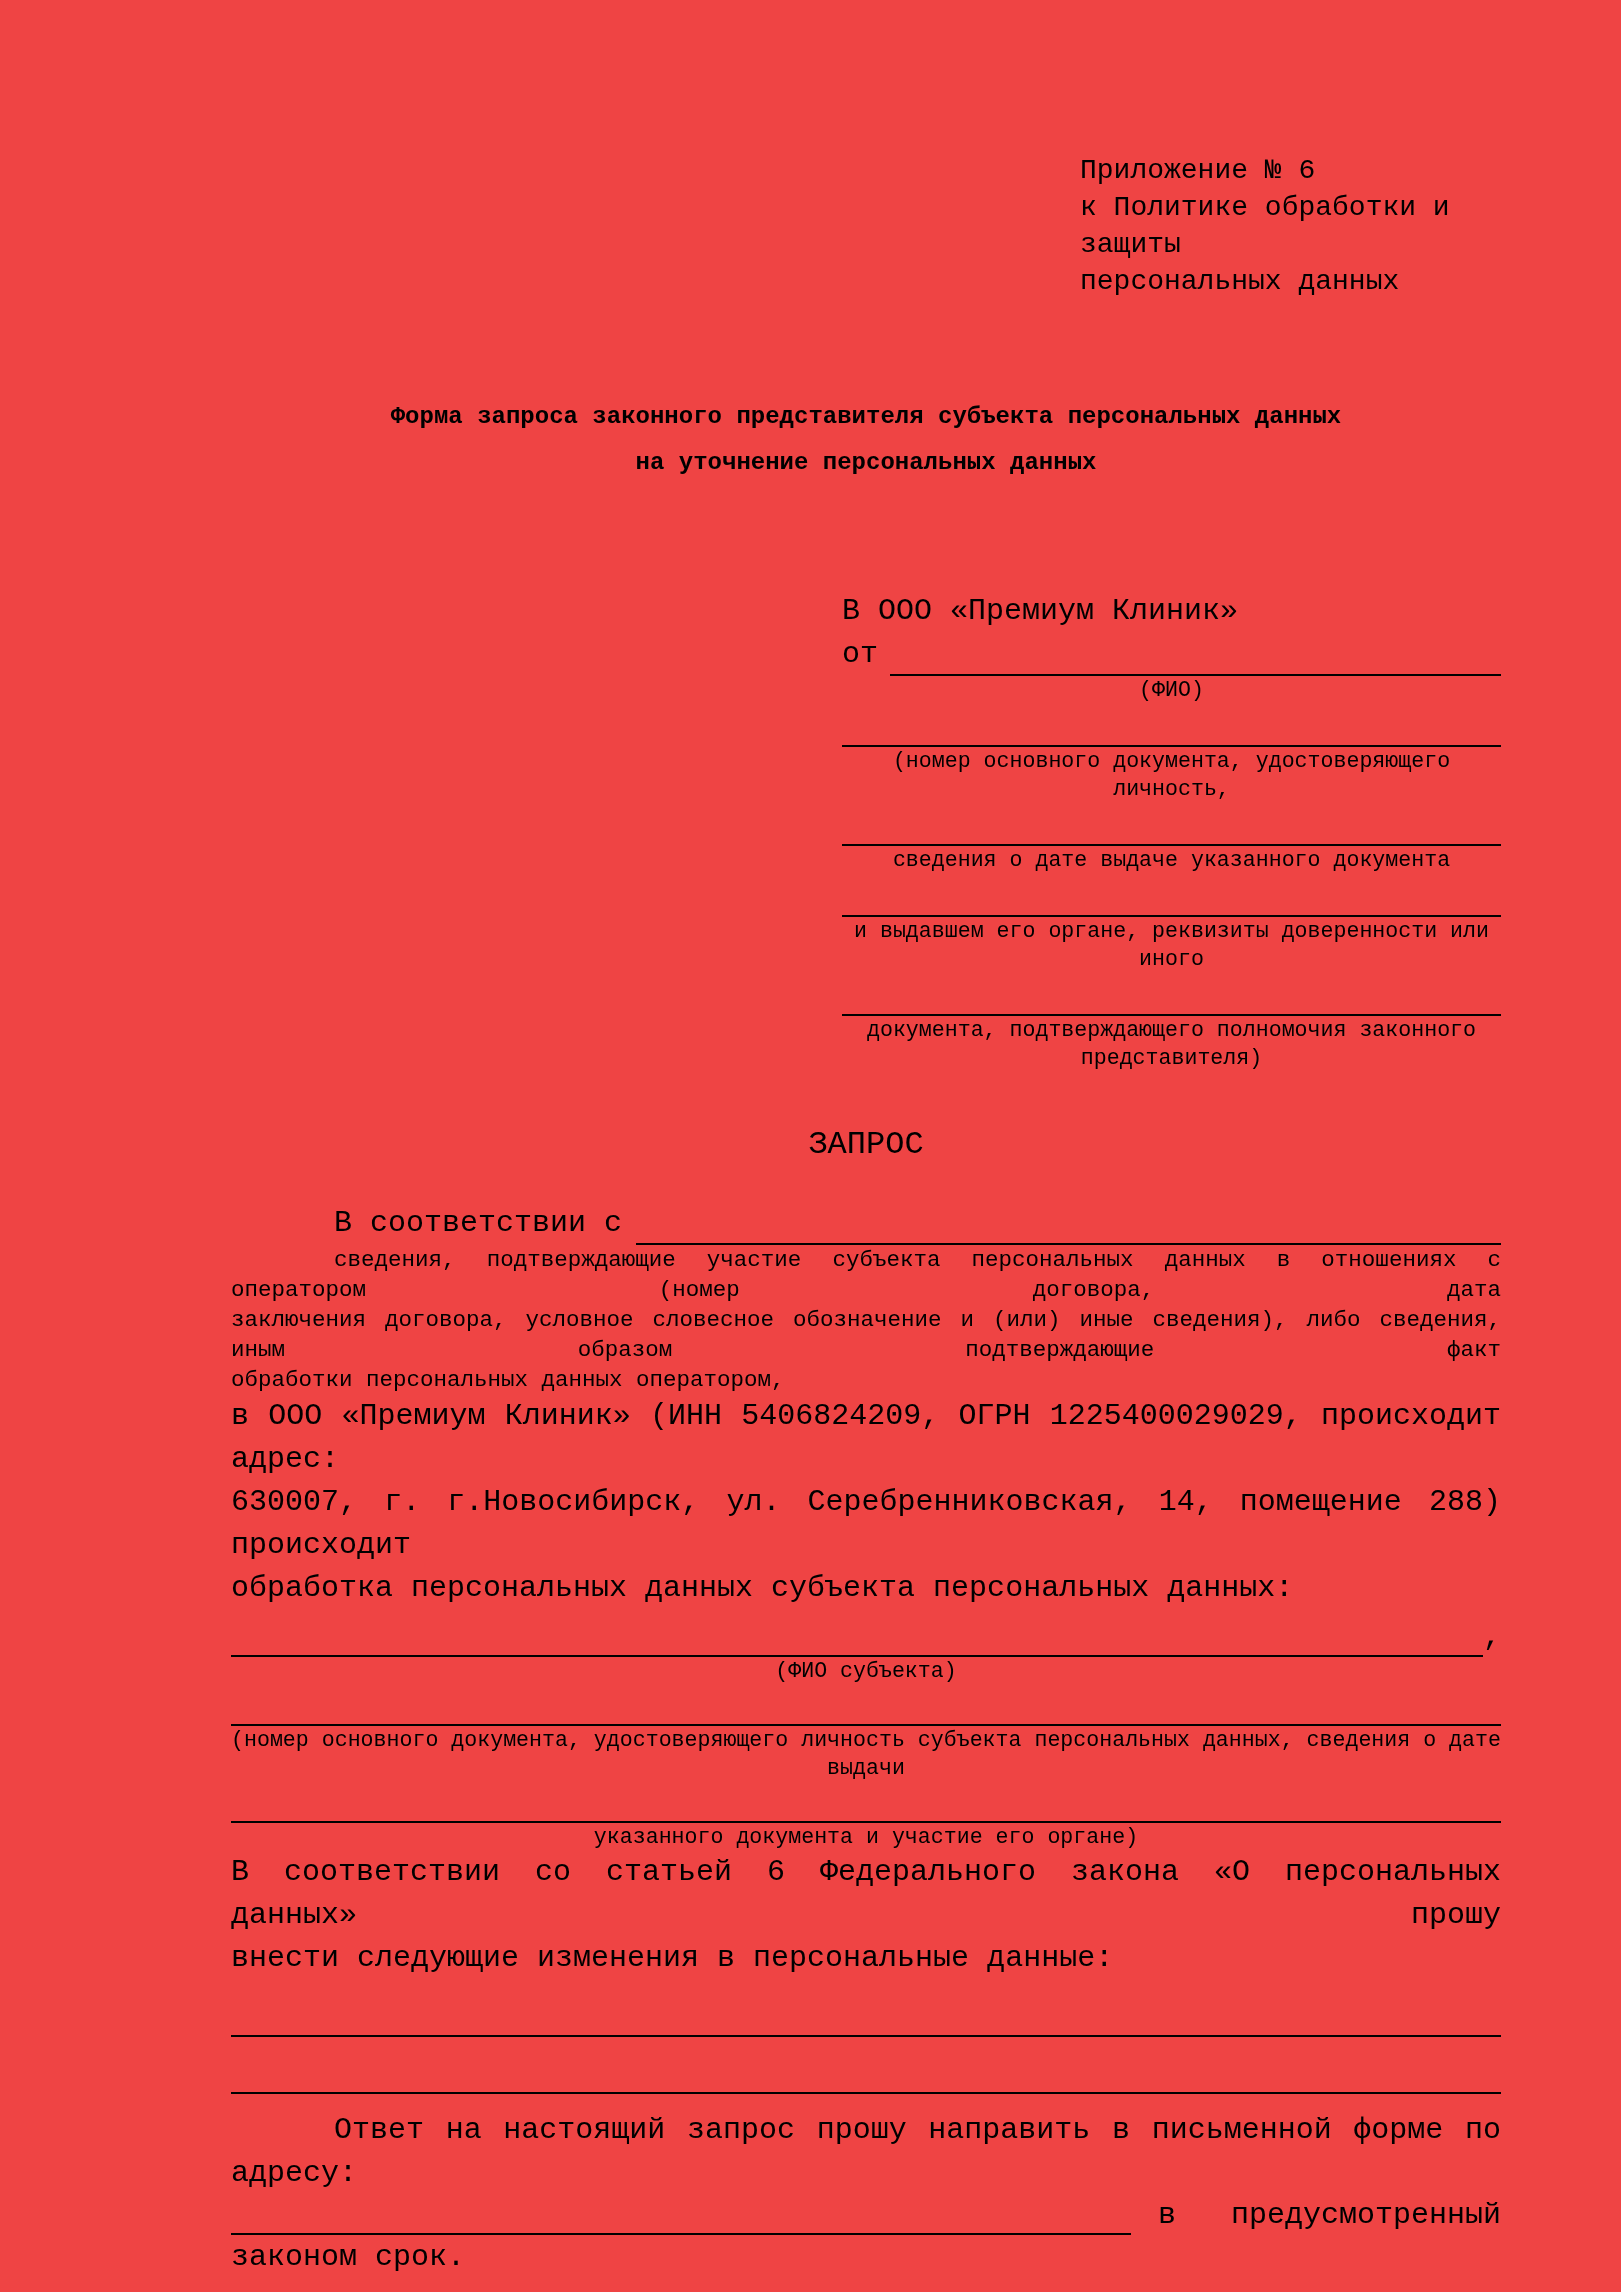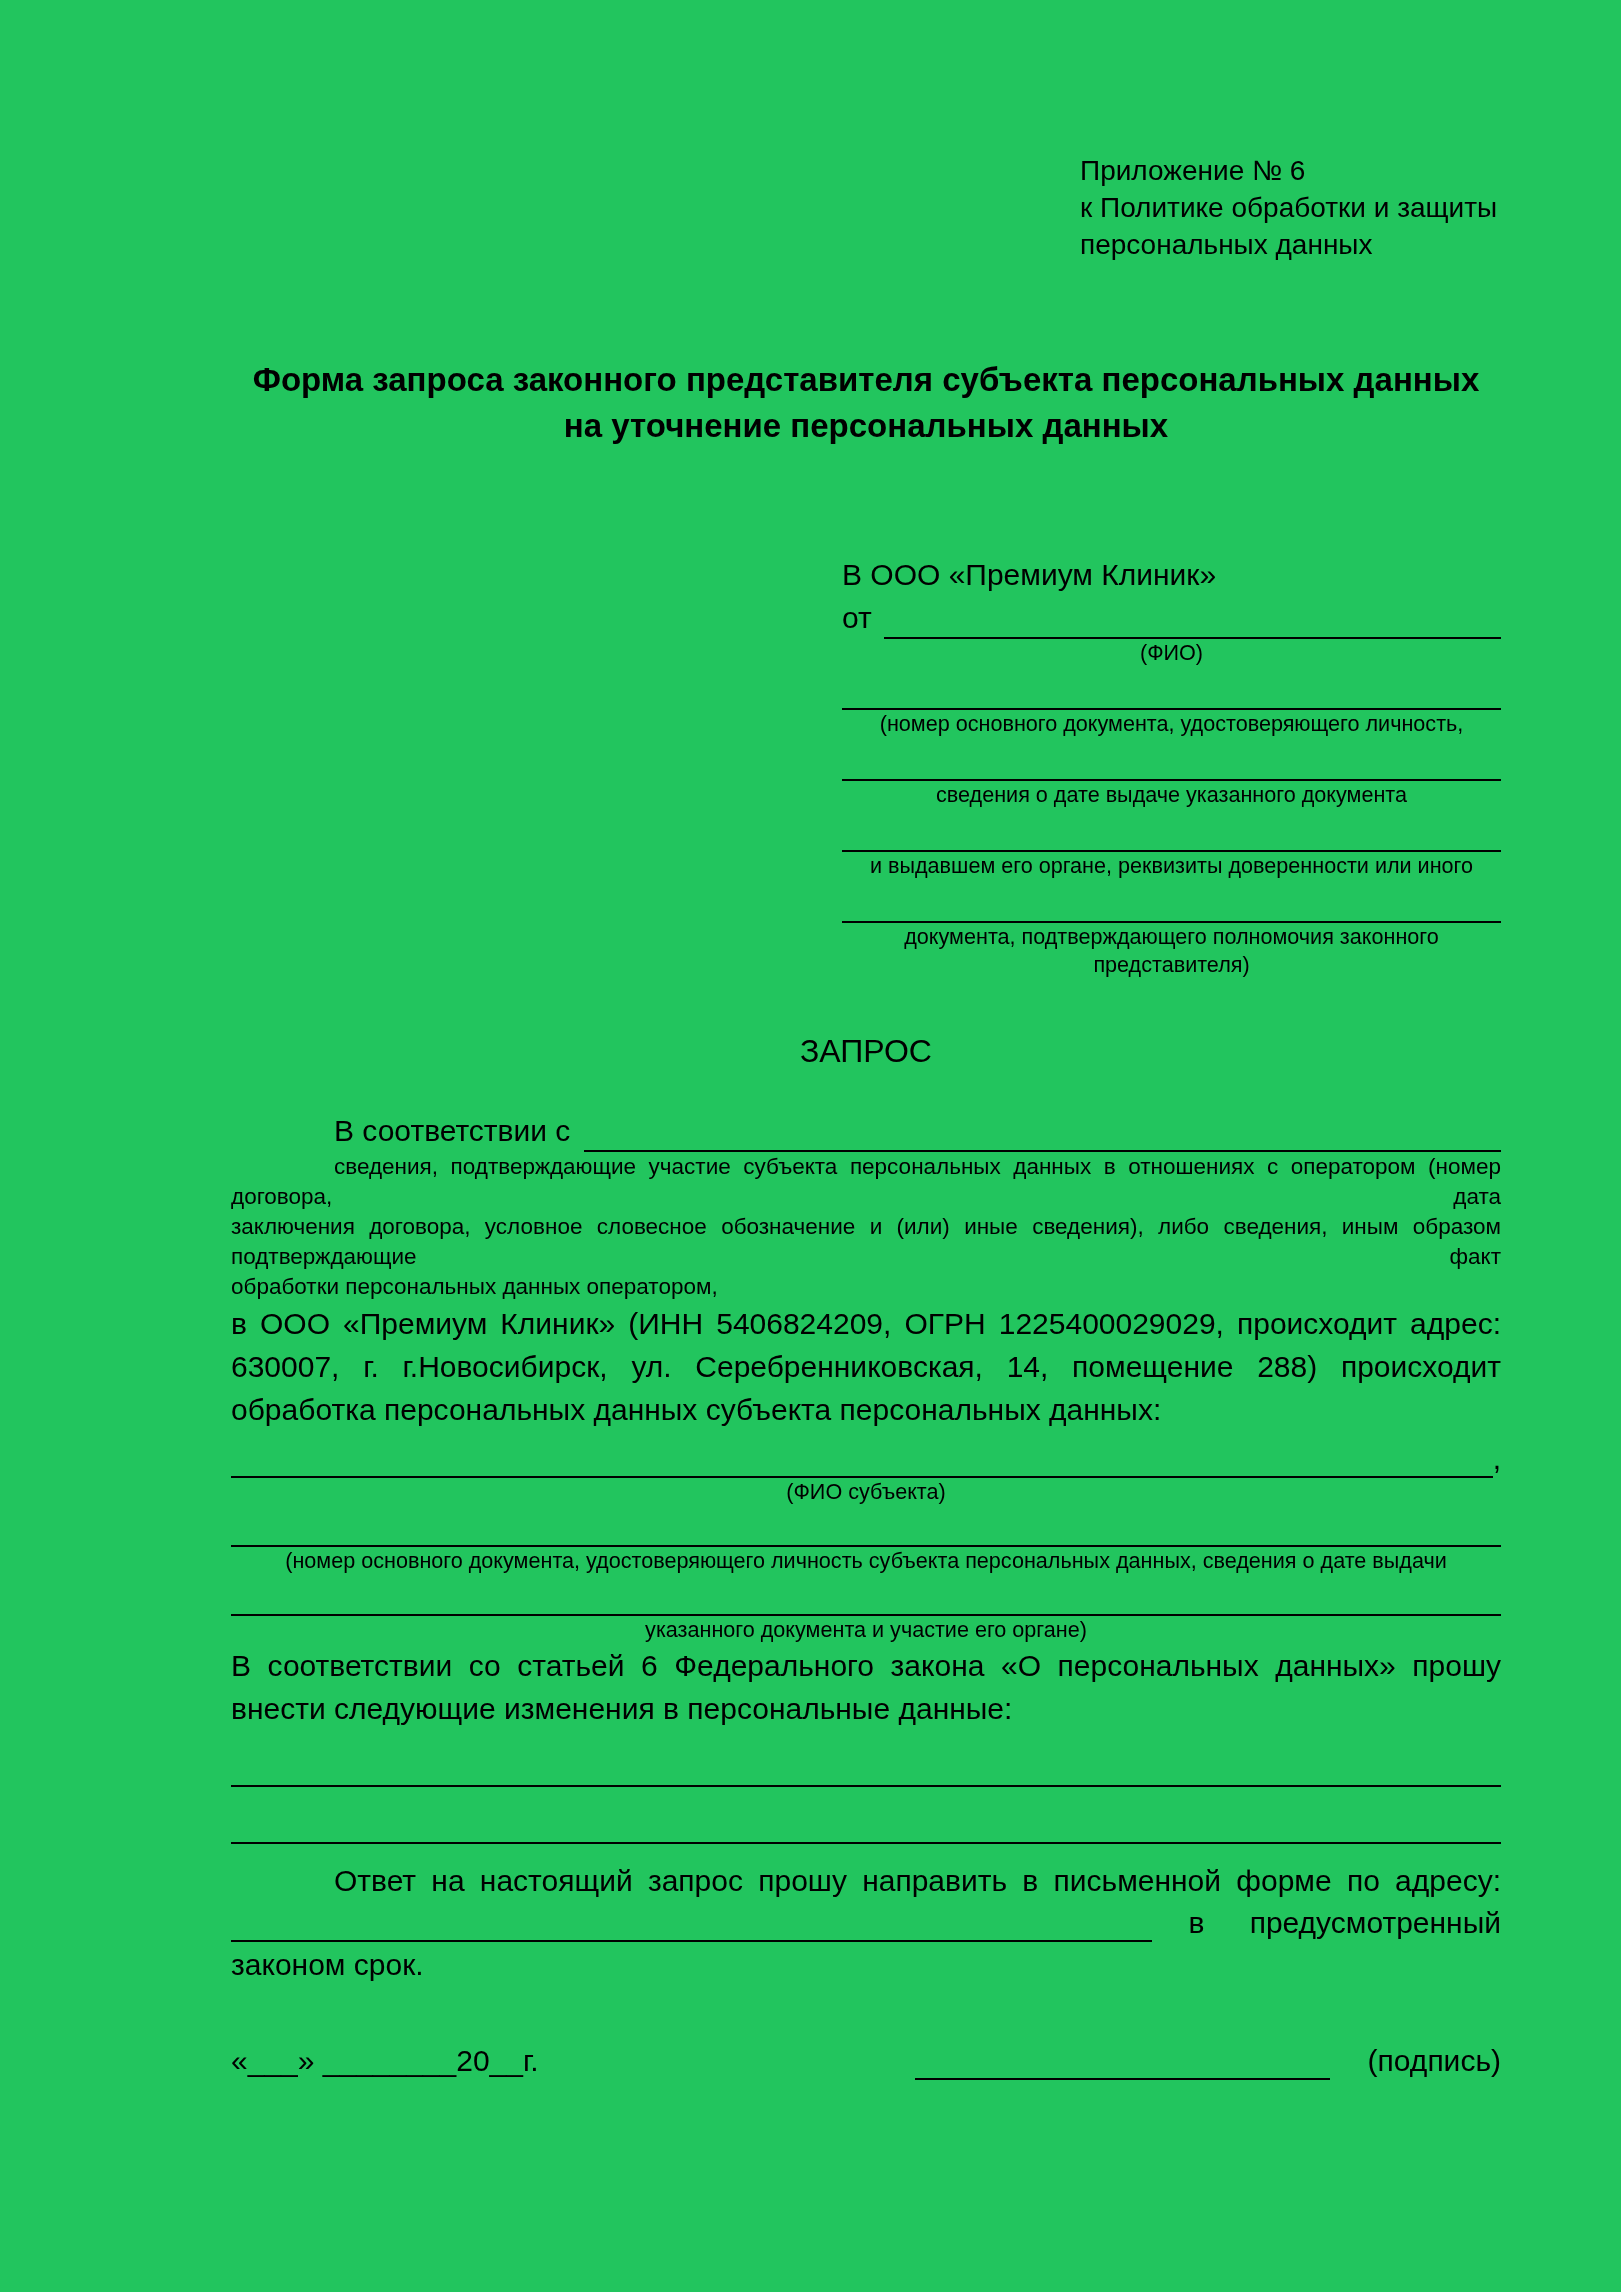--- a/index.html
+++ b/index.html
@@ -1,33 +1,33 @@
 <!DOCTYPE html>
 <html lang="ru"><head>
 <meta charset="utf-8">
 <style>
   html,body{margin:0;padding:0;background:#fff;}
   .page{
     position:relative;
     width:1621px;
     height:2293px;
-    background:#22c55e;
+    background:#ef4444;
     color:#000;
-    font-family:Liberation Sans, sans-serif;
+    font-family:Liberation Mono, monospace;
     box-sizing:border-box;
     padding:152px 120px 0 231px;
     overflow:hidden;
   }
   .content{width:1270px;}
 
   
   .appendix{margin-left:849px;font-size:28px;line-height:37px;}
 
   
-  .doc-title{margin-top:94px;text-align:center;font-weight:bold;font-size:33px;line-height:46px;}
+  .doc-title{margin-top:94px;text-align:center;font-weight:bold;font-size:24px;line-height:46px;}
 
   
   .addressee{margin-top:104px;margin-left:611px;font-size:30px;line-height:43px;}
   .from-line{display:flex;align-items:flex-end;}
   .from-line .lbl{white-space:nowrap;padding-right:11.8px;}
   .u{border-bottom:2px solid #000;}
   .grow{flex:1 1 auto;}
   .cap{font-size:21.6px;line-height:28px;text-align:center;}
   .slot{height:41px;border-bottom:2px solid #000;}
 

